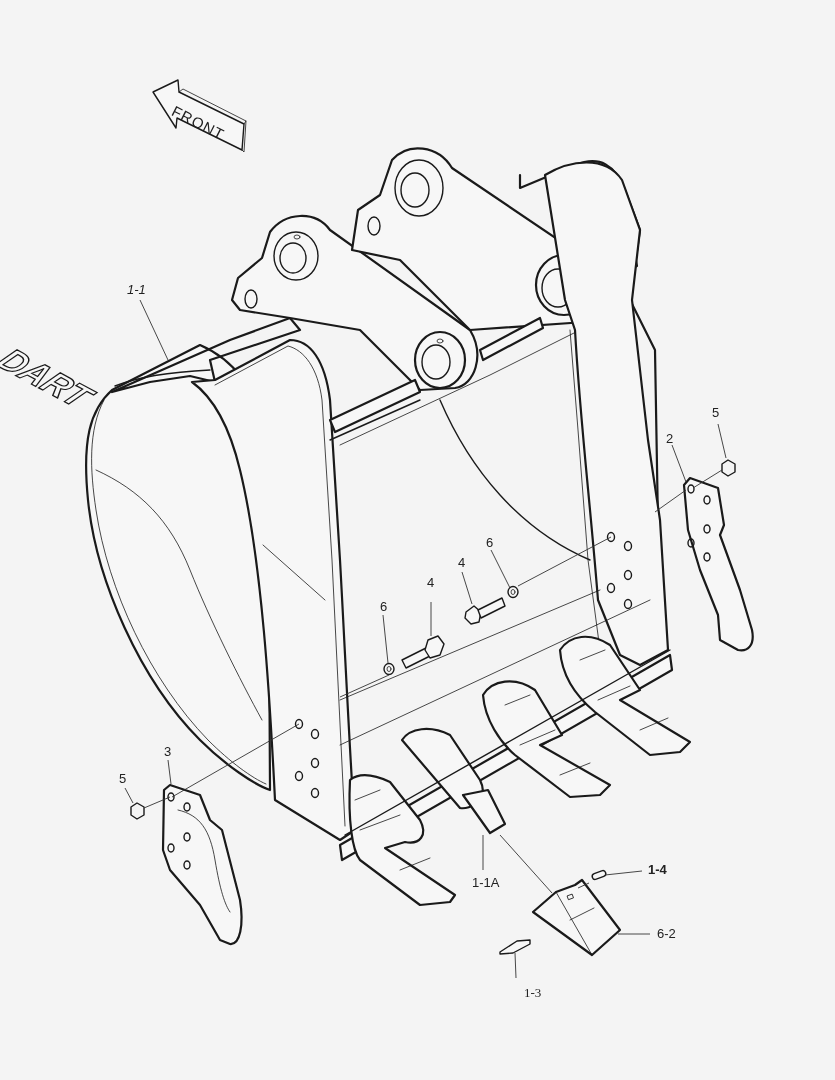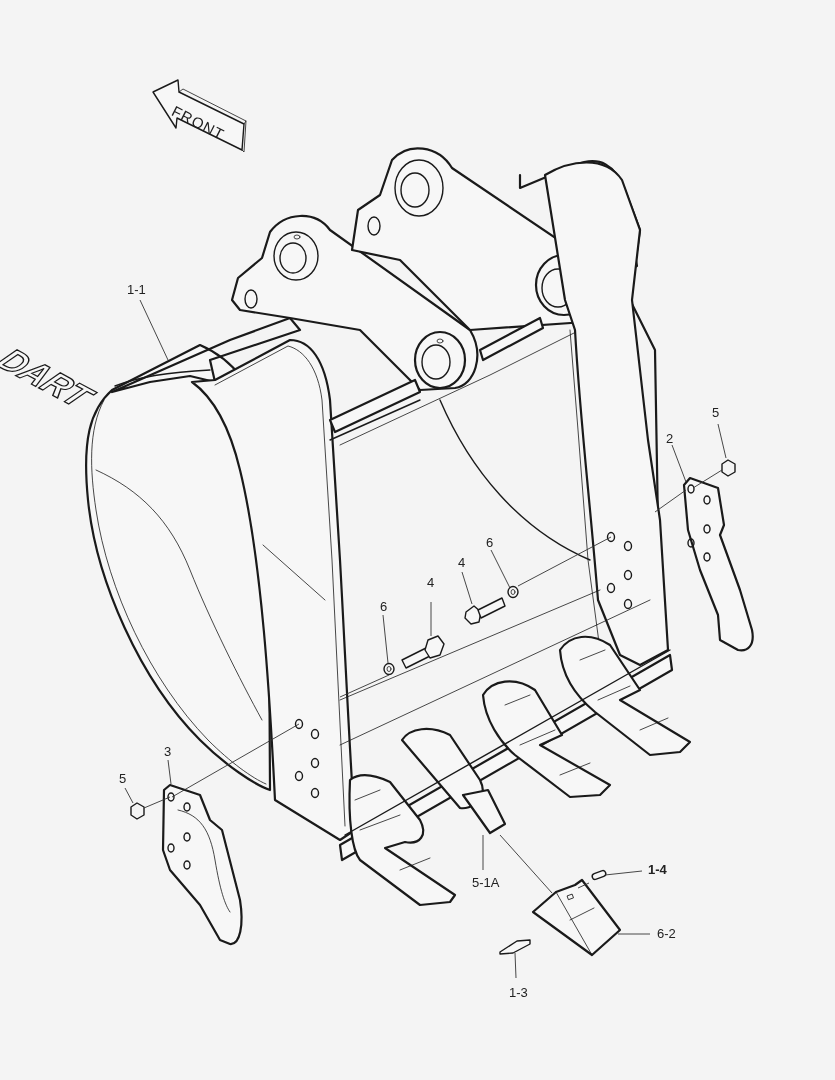--- a/index.html
+++ b/index.html
@@ -169,24 +169,24 @@
     <line class="leader" x1="483" y1="835" x2="483" y2="870"></line>
     <line class="leader" x1="500" y1="835" x2="552" y2="893"></line>
     <line class="leader" x1="605" y1="875" x2="642" y2="871"></line>
     <line class="leader" x1="589" y1="883" x2="578" y2="888"></line>
     <line class="leader" x1="618" y1="934" x2="650" y2="934"></line>
     <line class="leader" x1="515" y1="953" x2="516" y2="978"></line>
   </g>
 </svg>
 
 
-<div class="lbl" style="left:127px;top:283px;">1-1</div>
-<div class="lbl" style="left:472px;top:876px;">5-1A</div>
+<div class="lbl" style="left:127px;top:283px;font-style:italic;">1-1</div>
+<div class="lbl" style="left:472px;top:876px;">1-1A</div>
 <div class="lbl" style="left:657px;top:927px;">6-2</div>
-<div class="lbl" style="left:509px;top:986px;">1-3</div>
+<div class="lbl" style="left:524px;top:986px;font-family:Liberation Serif, serif;">1-3</div>
 <div class="lbl" style="left:648px;top:863px;font-weight:bold;">1-4</div>
 <div class="lbl" style="left:666px;top:432px;">2</div>
 <div class="lbl" style="left:164px;top:745px;">3</div>
 <div class="lbl" style="left:427px;top:576px;">4</div>
 <div class="lbl" style="left:458px;top:556px;">4</div>
 <div class="lbl" style="left:119px;top:772px;">5</div>
 <div class="lbl" style="left:712px;top:406px;">5</div>
 <div class="lbl" style="left:380px;top:600px;">6</div>
 <div class="lbl" style="left:486px;top:536px;">6</div>
 

